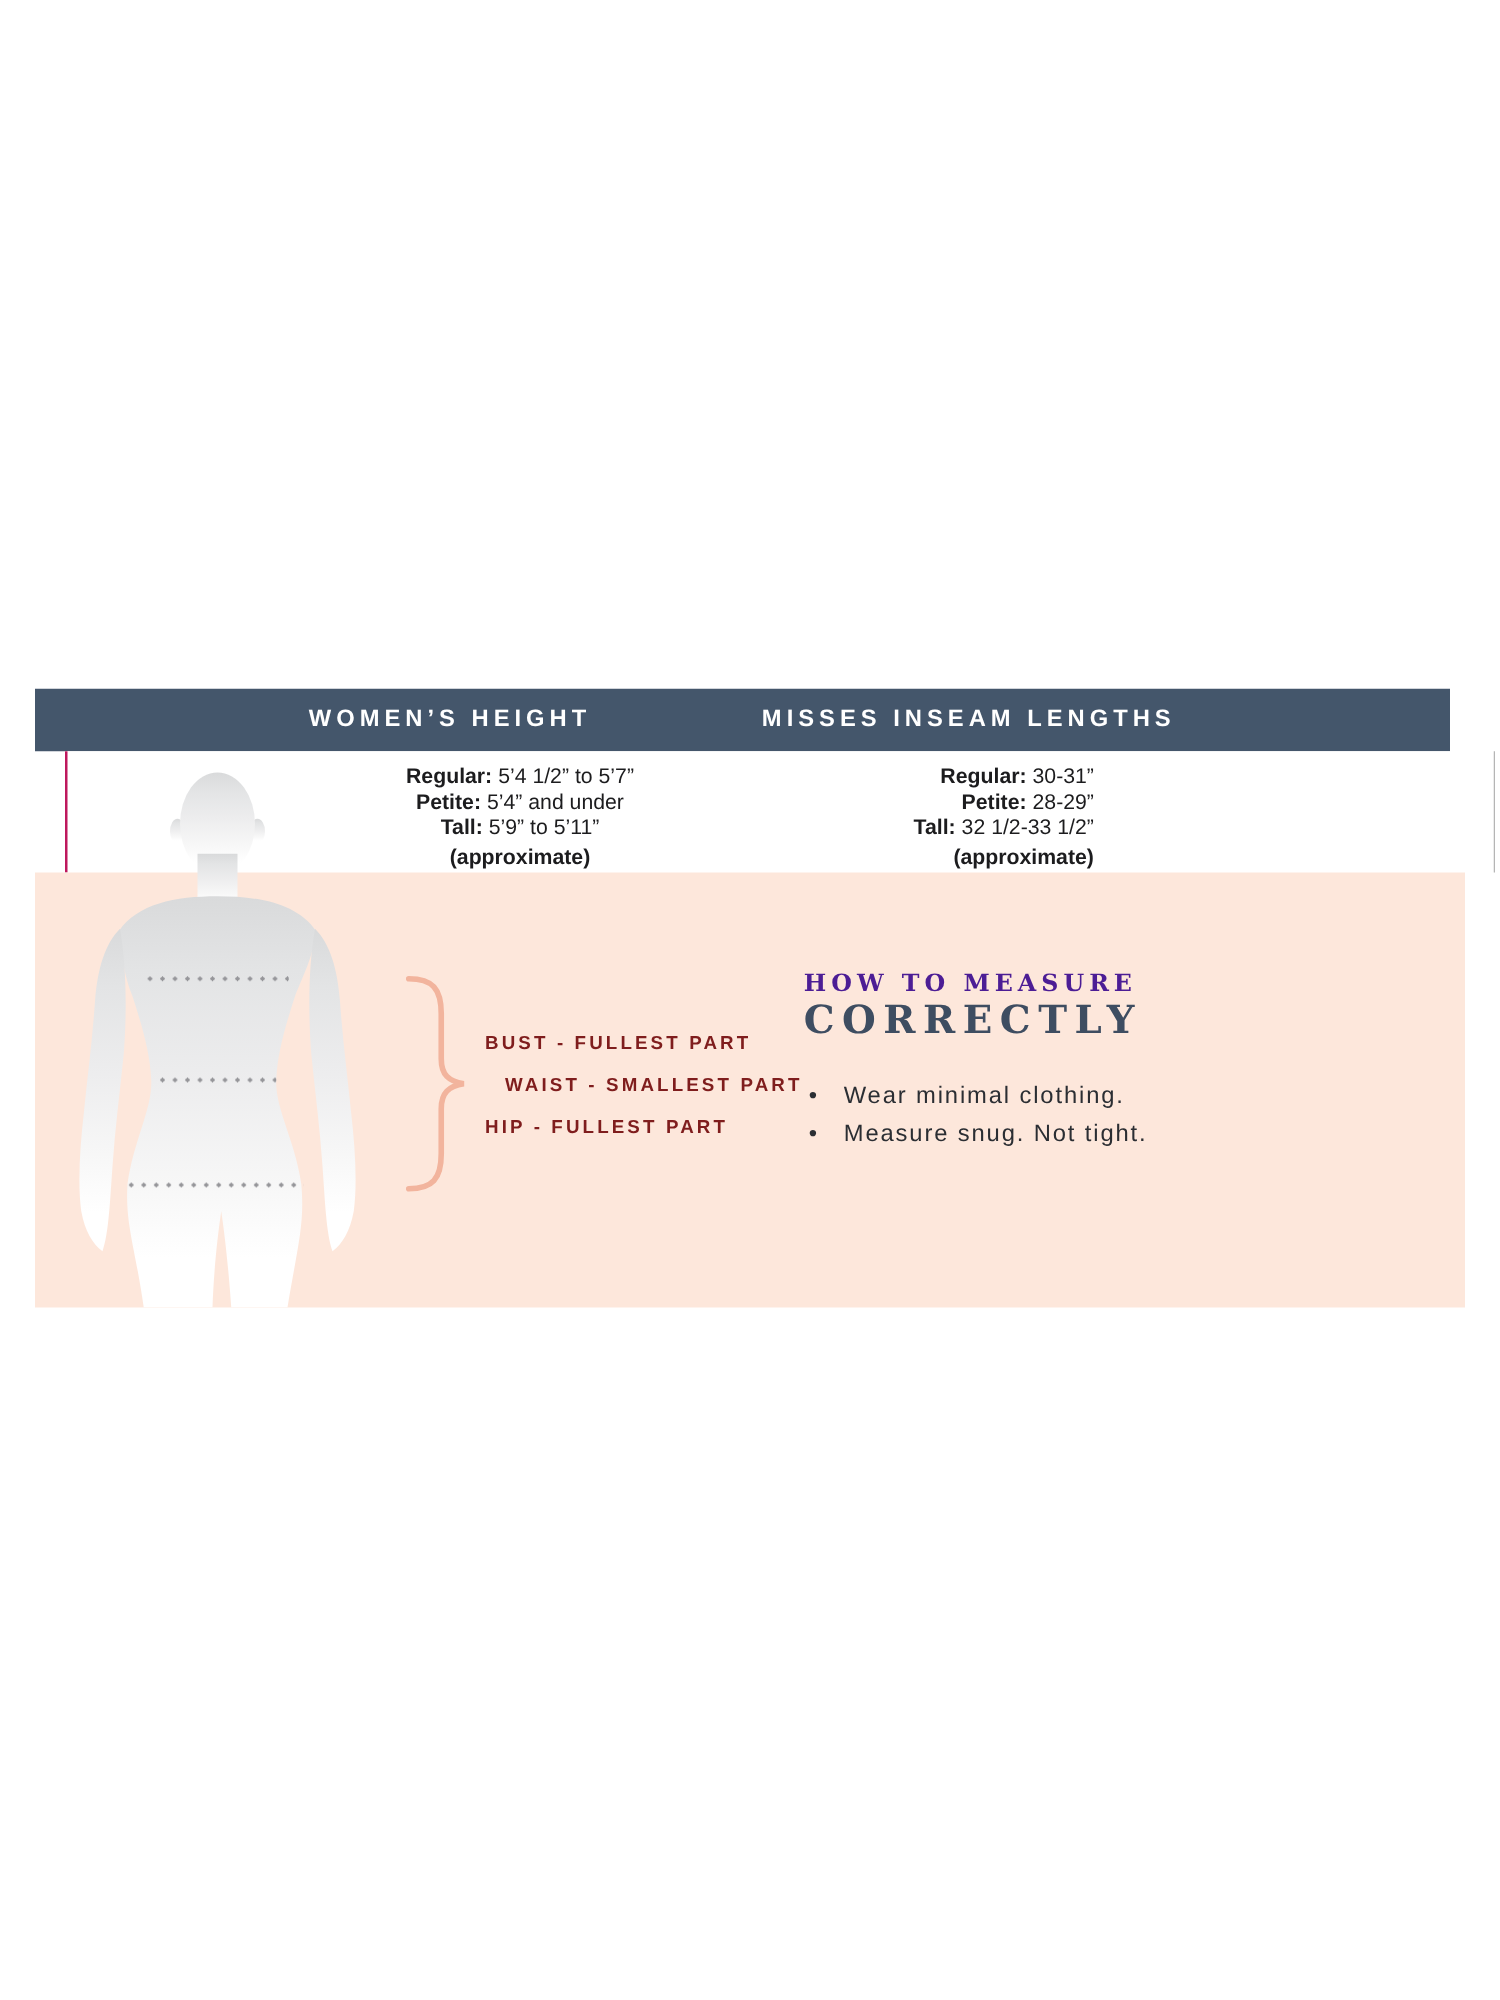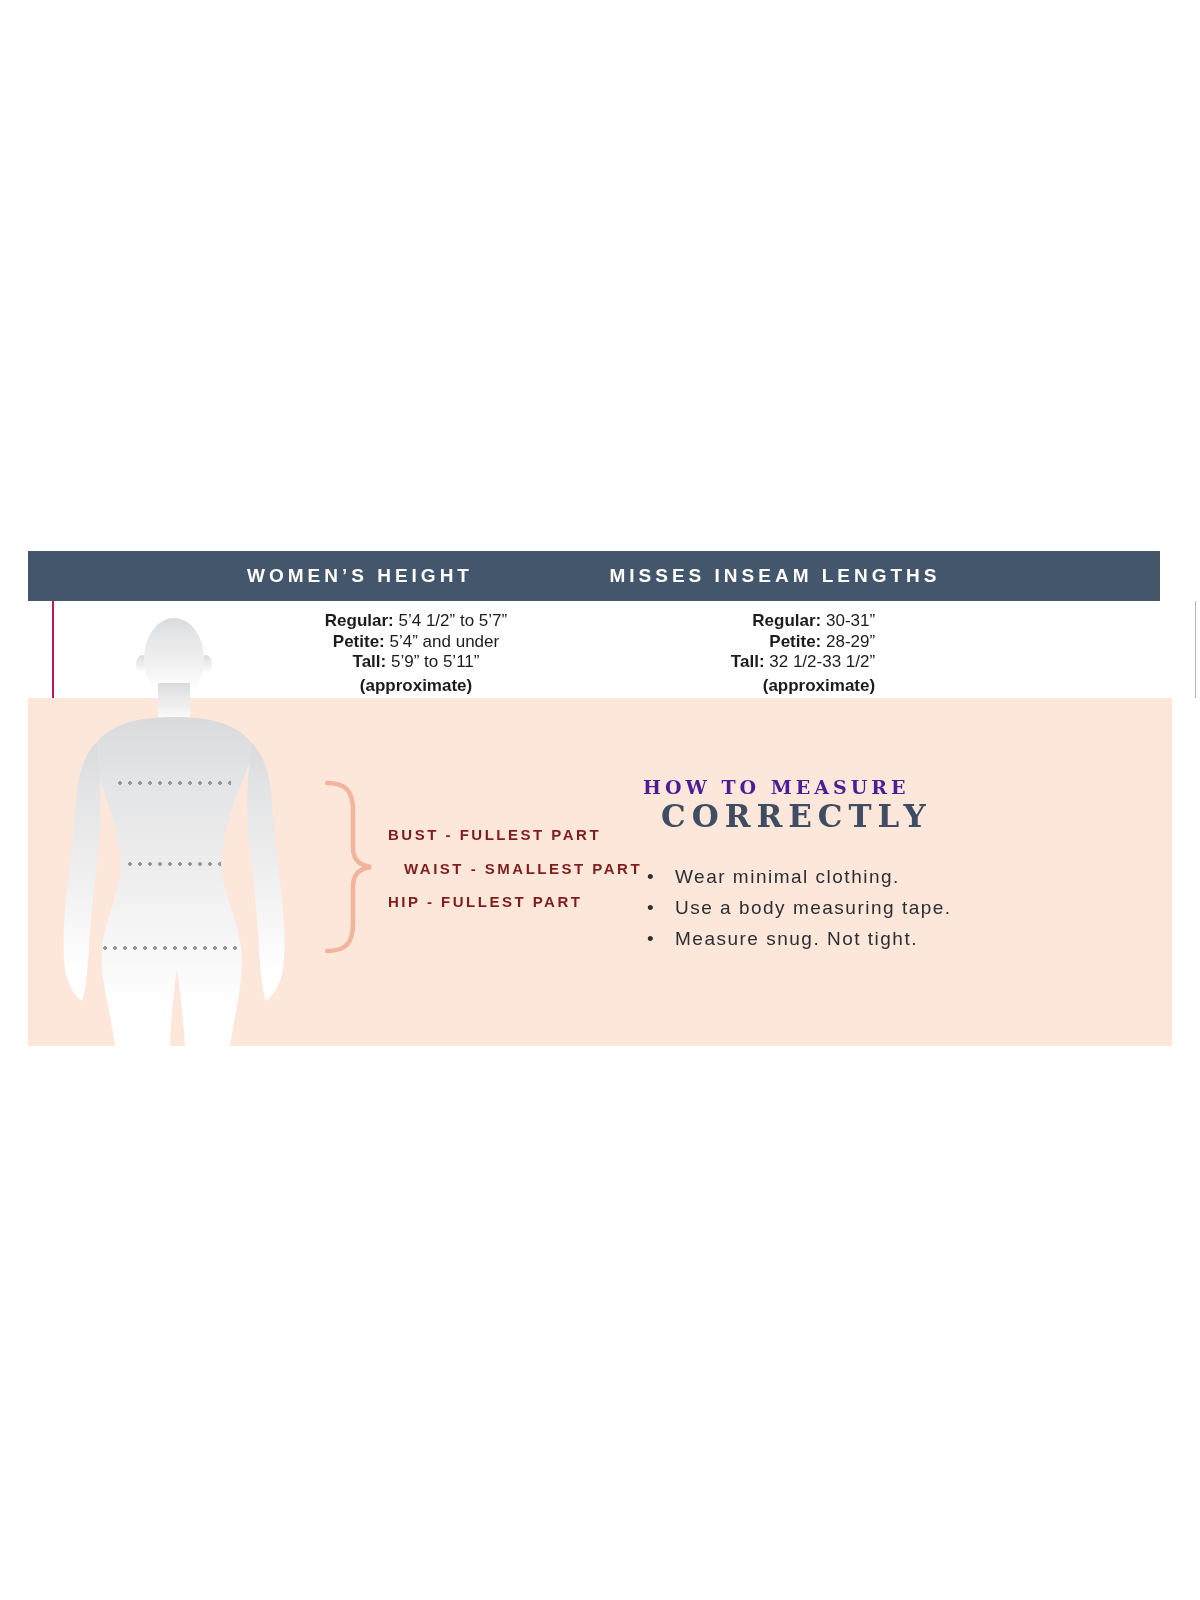--- a/index.html
+++ b/index.html
@@ -45,21 +45,21 @@
   
   .measure-label { position:absolute; left:360px; font-size:15px; font-weight:700;
                    letter-spacing:2.5px; color:#7f1d1d; white-space:nowrap; z-index:2;text-align:right; }
   .measure-label.l1 { top:275px; }
   .measure-label.l2 { top:309px;margin-left:16px; }
   .measure-label.l3 { top:342px; }
 
   
   .howto-title1 { position:absolute; left:615px; top:225px; font-family:"DejaVu Serif", serif;
                   font-weight:700; font-size:19px; letter-spacing:4px; color:#4c1d95; white-space:nowrap; }
-  .howto-title2 { position:absolute; left:633px; top:247px; font-family:"DejaVu Serif", serif;
+  .howto-title2 { position:absolute; left:615px; top:247px; font-family:"DejaVu Serif", serif;
                   font-weight:700; font-size:31px; letter-spacing:6px; color:#3e4d61; white-space:nowrap; }
   .howto-list { position:absolute; left:619px; top:310px; list-style:none; }
   .howto-list li { font-size:19px; letter-spacing:1.5px; color:#2b2e33; line-height:31px; white-space:nowrap; }
   .howto-list .dot { display:inline-block; width:28px; color:#2b2e33; }
 </style>
 </head>
 <body>
 
 <div class="page">
   <div class="panel">
@@ -144,18 +144,17 @@
 
     <div class="measure-label l1">BUST - FULLEST PART</div>
     <div class="measure-label l2">WAIST - SMALLEST PART</div>
     <div class="measure-label l3">HIP - FULLEST PART</div>
 
     <div class="howto-title1">HOW TO MEASURE</div>
     <div class="howto-title2">CORRECTLY</div>
 
     <ul class="howto-list">
       <li><span class="dot">•</span><span>Wear minimal clothing.</span></li>
-      <li><span class="dot">•</span><span>Use a body measuring tape.</span></li>
       <li><span class="dot">•</span><span>Measure snug. Not tight.</span></li>
     </ul>
 
   </div>
 </div>
 
 </body></html>

